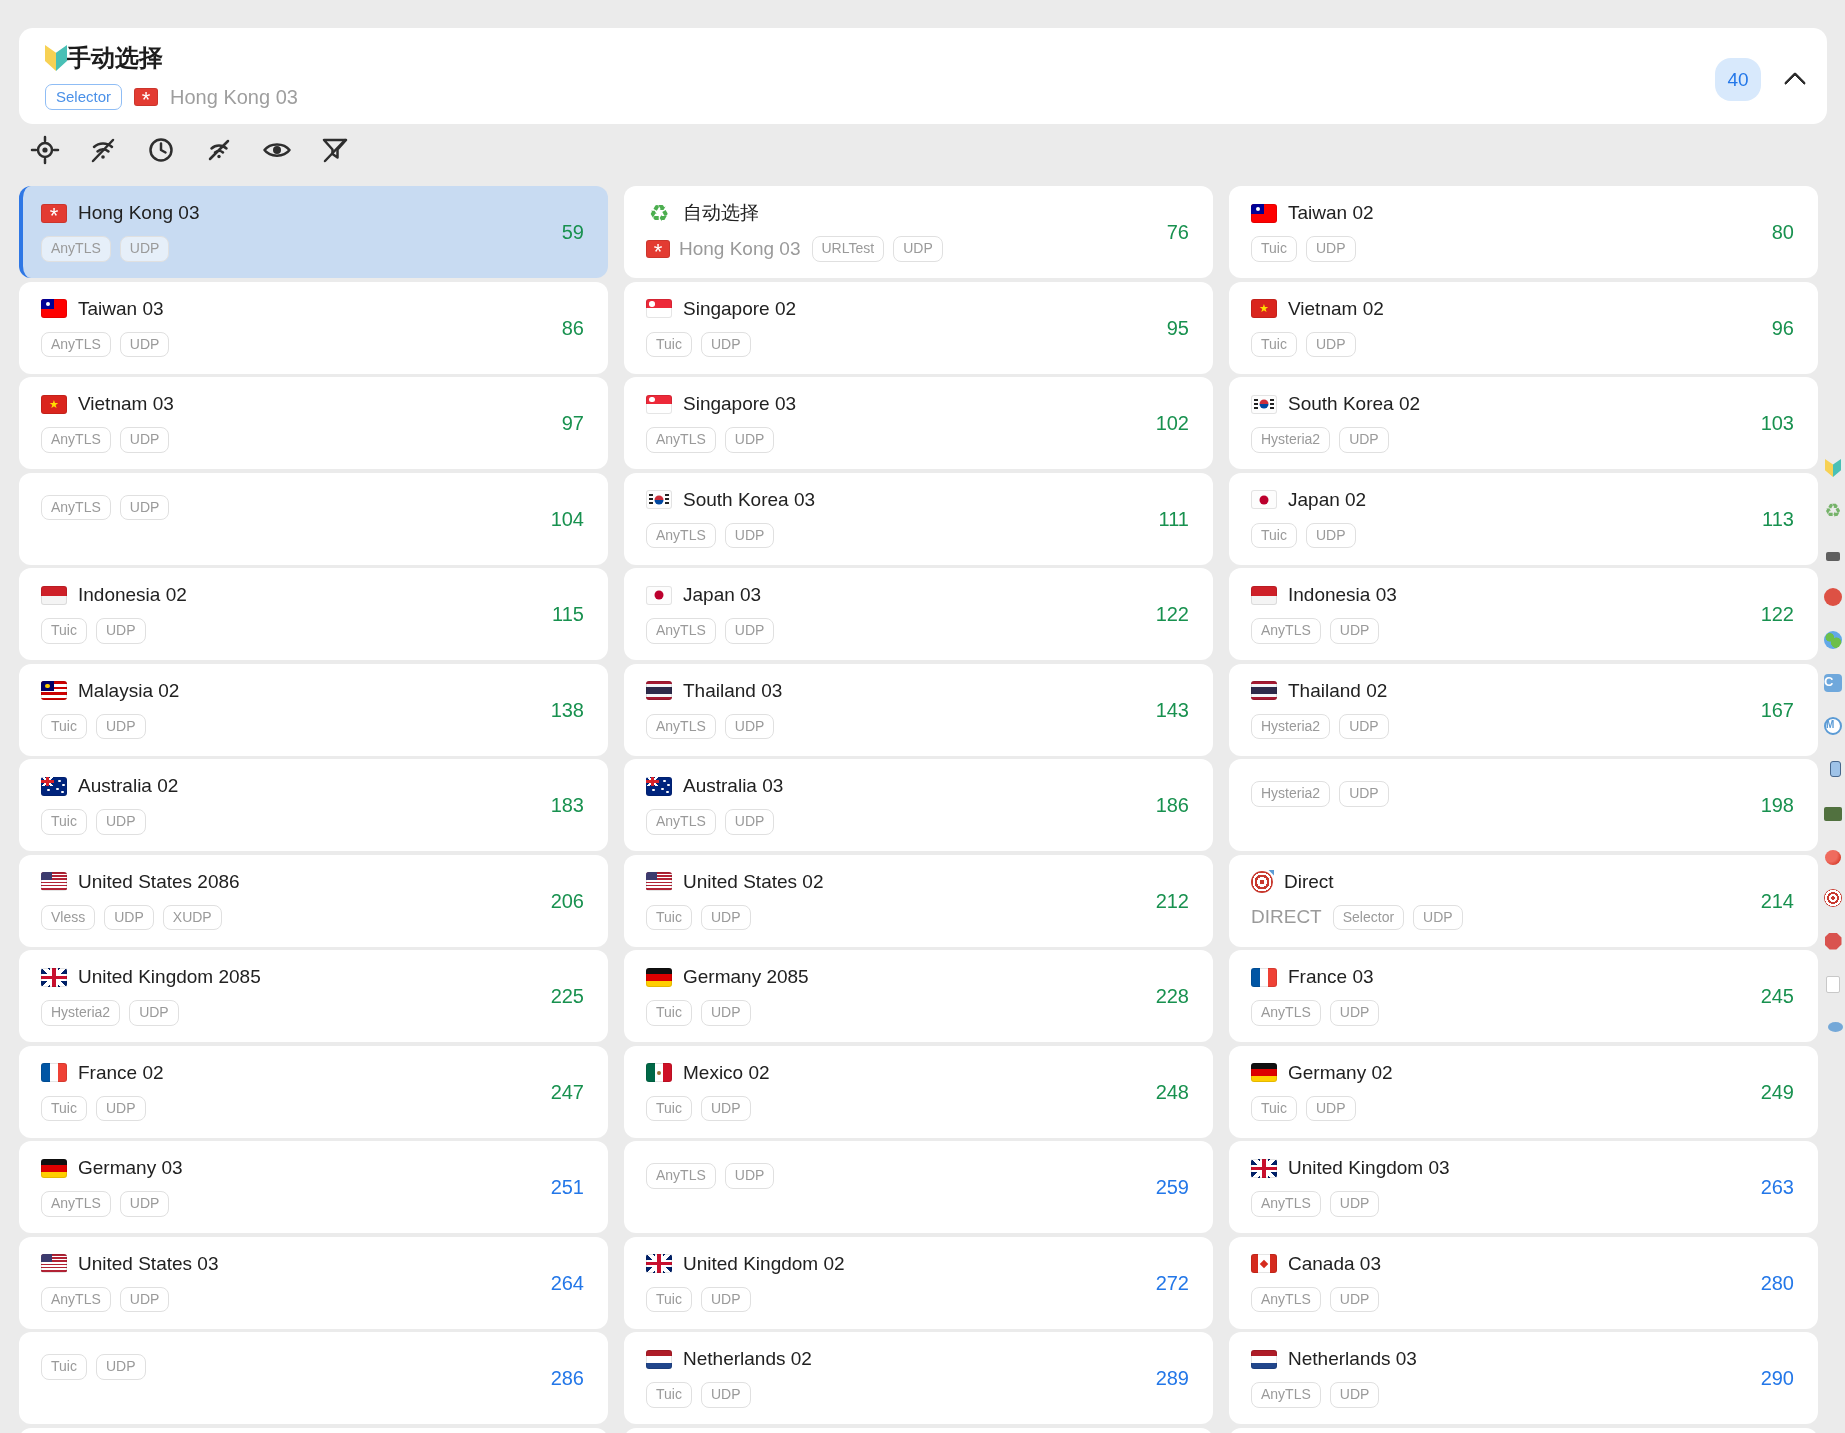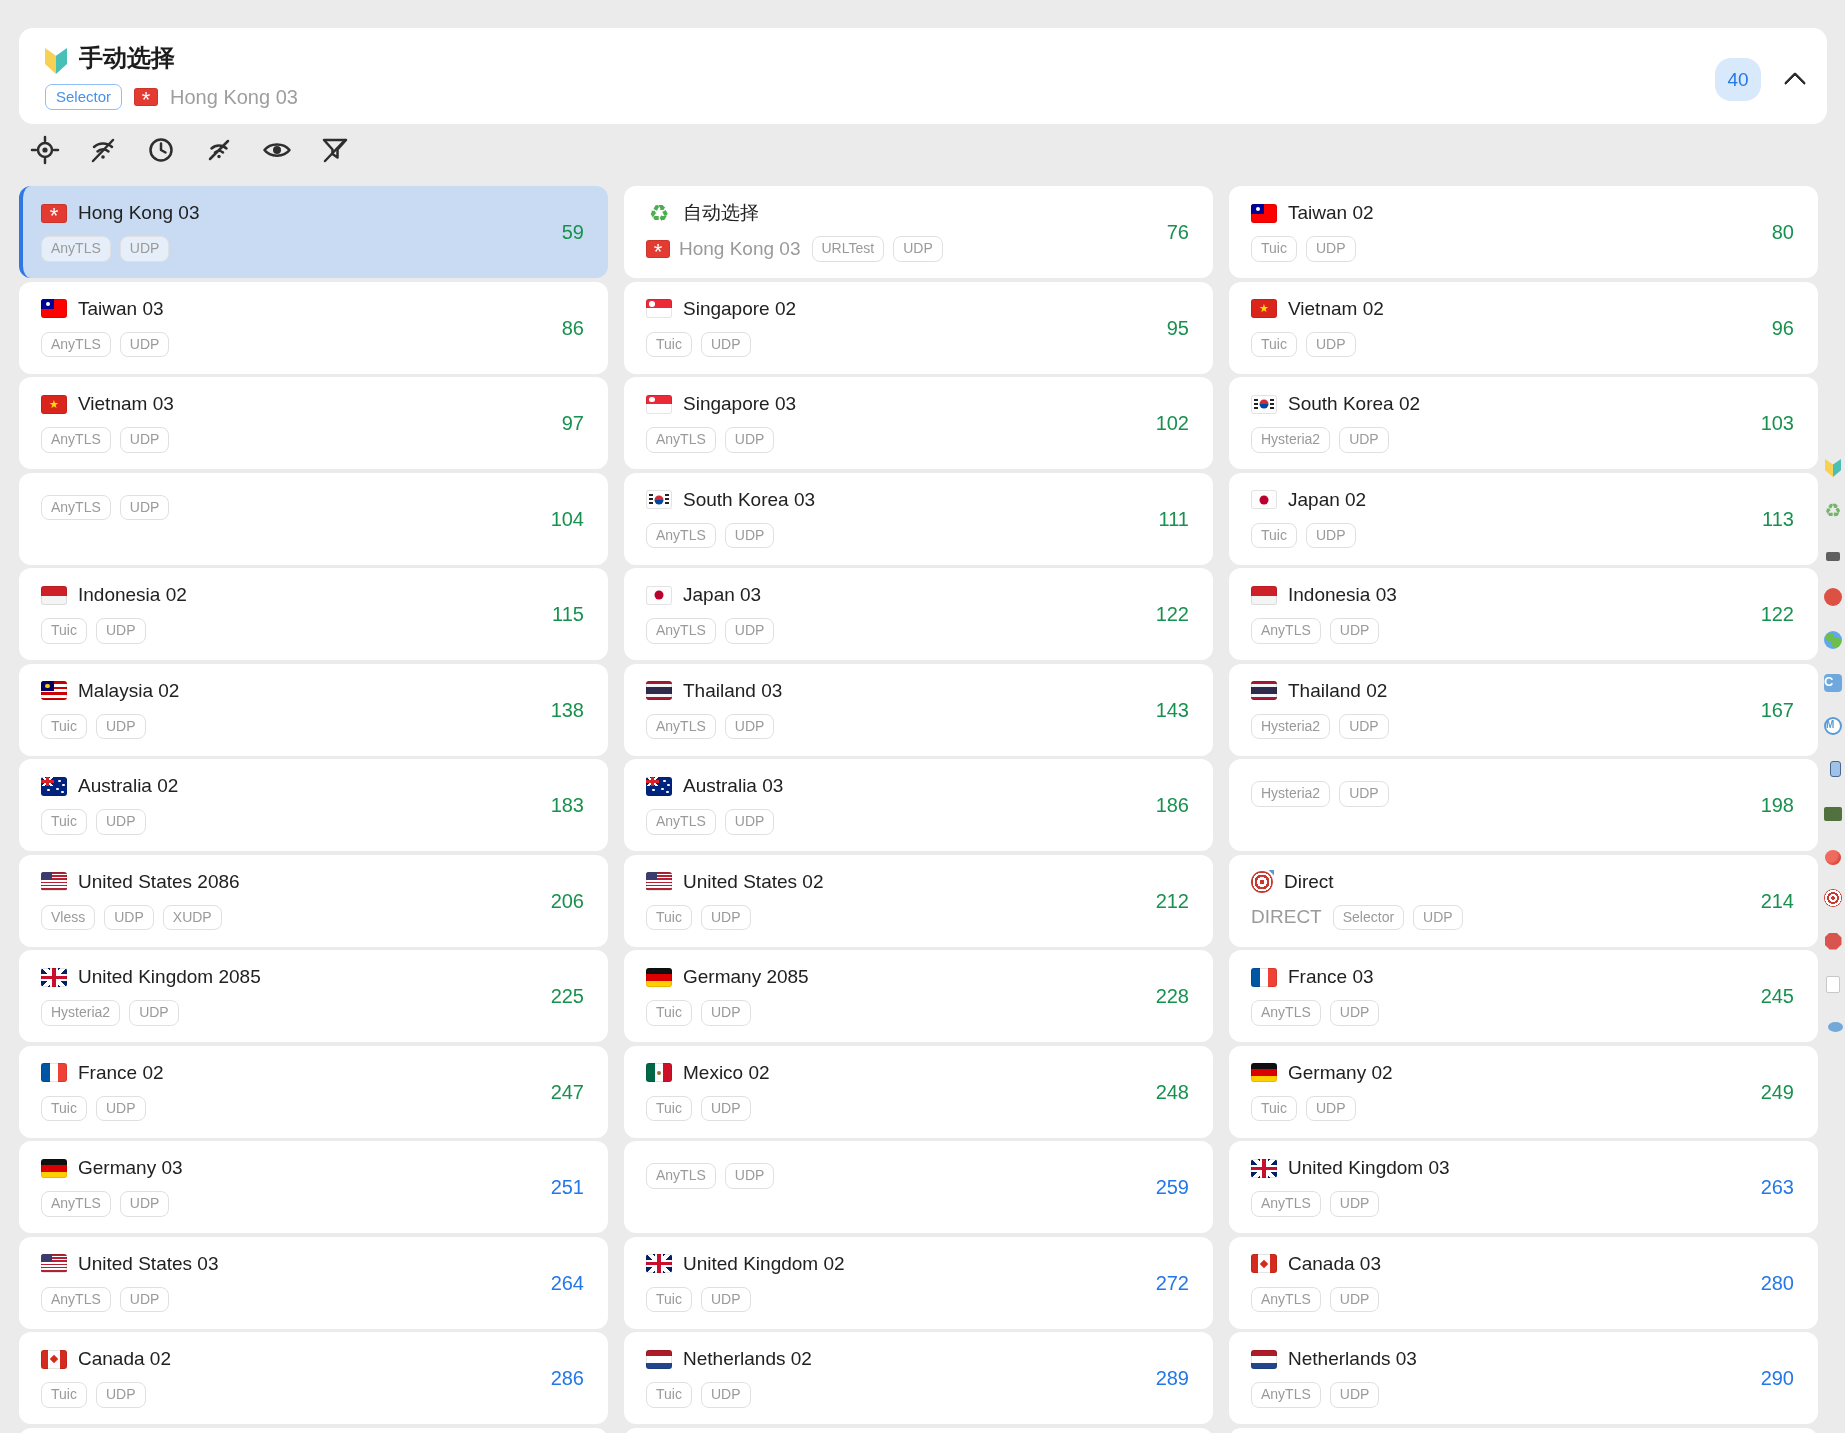--- a/index.html
+++ b/index.html
@@ -8,21 +8,21 @@
     background:#ebebeb;
     font-family:"Liberation Sans","DejaVu Sans",sans-serif;
     -webkit-font-smoothing:antialiased;
   }
   
   .header-card{
     position:absolute;left:19px;top:28px;width:1808px;height:96px;
     background:#fff;border-radius:14px;box-sizing:border-box;
     padding:14px 24px 0 26px;
   }
-  .hdr-title-row{display:flex;align-items:flex-end;gap:12px;height:32px}
+  .hdr-title-row{display:flex;align-items:center;gap:0;height:32px}
   .hdr-beginner{width:22px;height:26px;background:linear-gradient(90deg,#f7d154 49%,#fff 49% 51%,#49c0b6 51%);
     clip-path:polygon(0 0,50% 30%,100% 0,100% 62%,50% 100%,0 62%);flex:0 0 auto}
   .hdr-title{font-size:24px;font-weight:bold;color:#1c1c1c}
   .hdr-sub-row{display:flex;align-items:center;gap:12px;margin-top:10px}
   .type-badge{border:1px solid #8fbdf5;color:#4a90e8;font-size:15px;border-radius:7px;
     padding:3px 10px;line-height:1.2;background:#fff}
   .hdr-sub-name{font-size:20px;color:#9e9e9e}
   .hdr-right{position:absolute;right:24px;top:30px;display:flex;align-items:center;gap:26px}
   .count-badge{background:#d8e9fc;color:#2377e8;font-size:19px;border-radius:16px;
     min-width:46px;height:43px;display:flex;align-items:center;justify-content:center}
@@ -598,24 +598,20 @@
         <span class="flag f-ca"></span>
         <span class="name">Canada 03</span>
       </div>
       <div class="tag-row">
         <span class="pill">AnyTLS</span>
         <span class="pill">UDP</span>
       </div>
       <span class="lat blue">280</span>
     </div>
     <div class="card">
-      <div class="name-row">
-        <span class="flag f-ca"></span>
-        <span class="name">Canada 02</span>
-      </div>
       <div class="tag-row">
         <span class="pill">Tuic</span>
         <span class="pill">UDP</span>
       </div>
       <span class="lat blue">286</span>
     </div>
     <div class="card">
       <div class="name-row">
         <span class="flag f-nl"></span>
         <span class="name">Netherlands 02</span>

